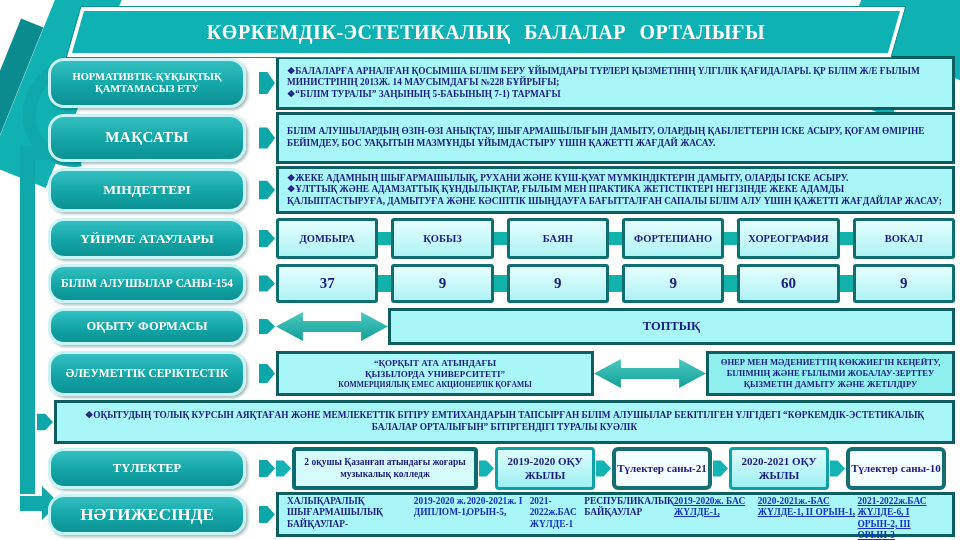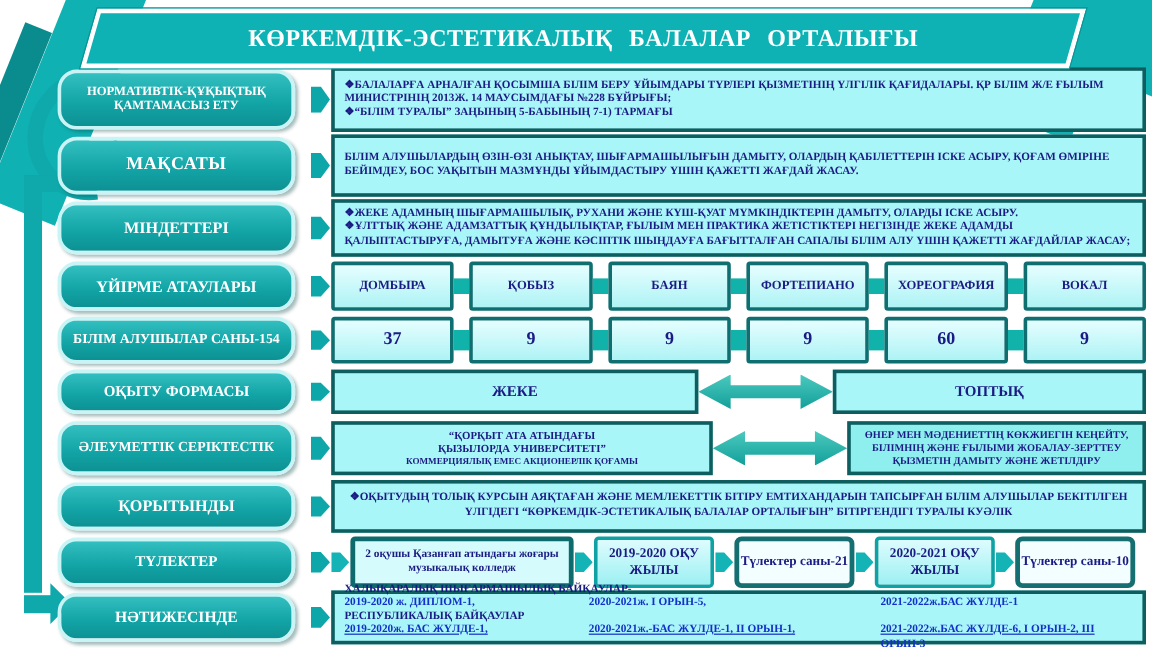--- a/index.html
+++ b/index.html
@@ -27,21 +27,21 @@
   .row{position:absolute;left:36px;right:5px;display:flex;align-items:stretch;z-index:2;}
   .lbl{flex:none;width:180px;margin:2px 12px;background:linear-gradient(180deg,#34bfc0 0%,#13a5a7 55%,#0d9193 100%);border:3px solid #c9f4f5;border-radius:16px;color:#ffffff;font-weight:bold;text-align:center;display:flex;align-items:center;justify-content:center;padding:1px 6px;line-height:1.15;box-shadow:2px 2px 3px rgba(0,60,60,.35);}
   .pent{flex:none;width:16px;background:#0ea7a9;clip-path:polygon(0 24%,52% 24%,100% 50%,52% 76%,0 76%);margin:6px 1px;}
   .content{flex:1;display:flex;}
   .cbox{background:#a9f6f8;border:3px solid #0e5e60;color:#1b1b84;font-weight:bold;}
   .txtbox{flex:1;padding:2px 8px;font-size:9.3px;line-height:1.25;display:flex;flex-direction:column;justify-content:center;}
   .center{text-align:center;}
 
   .lbl-0{font-size:10.5px}.lbl-1{font-size:15px;letter-spacing:.5px}.lbl-2{font-size:13.5px}
   .lbl-3{font-size:13.5px}.lbl-4{font-size:11.5px}.lbl-5{font-size:12.5px}
-  .lbl-6{font-size:11.5px}.lbl-7{font-size:13.5px}.lbl-8{font-size:12.5px}.lbl-9{font-size:13px}
+  .lbl-6{font-size:11.5px}.lbl-7{font-size:13.5px}.lbl-8{font-size:12.5px}.lbl-9{font-size:17px}
 
   
   .cells{flex:1;display:flex;align-items:stretch;}
   .cell{flex:1;background:linear-gradient(180deg,#e6feff 0%,#aef3f5 100%);border:3px solid #0e6e70;border-radius:3px;color:#1b1b84;font-weight:bold;display:flex;align-items:center;justify-content:center;font-size:10.5px;margin:2px 0;}
   .cell-num{font-size:15px;}
   .hbar{flex:none;width:13px;height:13px;background:#10b2aa;align-self:center;}
   .hbar-thick{height:17px;}
 
   
   .wide-left{flex:none;width:300px;display:flex;align-items:center;justify-content:center;}
@@ -54,21 +54,21 @@
 
   
   .grad{flex:1;display:flex;align-items:stretch;gap:1px;}
   .gpent{flex:none;width:15px;background:#14b3b5;clip-path:polygon(0 22%,50% 22%,100% 50%,50% 78%,0 78%);margin:8px 0;}
   .gbox{display:flex;align-items:center;justify-content:center;text-align:center;color:#1b1b84;font-weight:bold;margin:1px 0;line-height:1.2;}
   .ybox{flex:none;width:94px;background:linear-gradient(180deg,#defcfd 0%,#9df0f3 100%);border:3px solid #0fa2a4;border-radius:4px;font-size:11px;}
   .bbox{flex:none;width:170px;background:#d5fbfc;border:4px solid #0e6b6d;border-radius:4px;font-size:9.5px;padding:16px 4px;}
   .wbox{flex:none;width:92px;background:#f2feff;border:4px solid #156e70;border-radius:6px;font-size:11px;}
 
   
-  .resbox{flex:1;padding:1px 8px;font-size:9.4px;line-height:1.22;display:flex;flex-direction:column;justify-content:center;}
+  .resbox{flex:1;padding:1px 8px;font-size:9.4px;line-height:1.22;display:flex;flex-direction:row;justify-content:center;}
   .res-line{display:flex;}
   .res-line span{display:block;}
   .rs1{width:31%;}.rs2{width:37%;}.rs3{width:32%;}
   .blue{color:#1330c8;}
   .bluelink{color:#1330c8;text-decoration:underline;}
 </style>
 </head>
 <body>
 
 <div class="slide">
@@ -153,42 +153,40 @@
       <div class="cell cell-num">60</div>
       <div class="hbar hbar-thick"></div>
       <div class="cell cell-num">9</div>
     </div>
   </div>
 
   <div class="row" style="top:306px;height:41px">
     <div class="lbl lbl-5">ОҚЫТУ ФОРМАСЫ</div>
     <div class="pent"></div>
     <div class="content">
-      <div class="cbox wide-left form-text" style="margin:2px 0">ЖЕКЕ</div>
       <div class="darrow"></div>
       <div class="cbox wide-right form-text" style="margin:2px 0">ТОПТЫҚ</div>
     </div>
   </div>
 
   <div class="row" style="top:349px;height:49px">
     <div class="lbl lbl-6">ӘЛЕУМЕТТІК СЕРІКТЕСТІК</div>
     <div class="pent"></div>
     <div class="content">
       <div class="cbox wide-left partner-left" style="margin:2px 0">
         <div>“ҚОРҚЫТ АТА АТЫНДАҒЫ</div>
         <div>ҚЫЗЫЛОРДА УНИВЕРСИТЕТІ”</div>
         <div class="partner-note">КОММЕРЦИЯЛЫҚ ЕМЕС АКЦИОНЕРЛІК ҚОҒАМЫ</div>
       </div>
       <div class="darrow"></div>
       <div class="cbox wide-right partner-right" style="margin:2px 0">ӨНЕР МЕН МӘДЕНИЕТТІҢ КӨКЖИЕГІН  КЕҢЕЙТУ, БІЛІМНІҢ ЖӘНЕ ҒЫЛЫМИ ЖОБАЛАУ-ЗЕРТТЕУ ҚЫЗМЕТІН ДАМЫТУ ЖӘНЕ ЖЕТІЛДІРУ</div>
     </div>
   </div>
 
   <div class="row" style="top:400px;height:44px">
-    <div class="lbl lbl-7">ҚОРЫТЫНДЫ</div>
     <div class="pent"></div>
     <div class="content">
       <div class="cbox txtbox center">❖ОҚЫТУДЫҢ ТОЛЫҚ КУРСЫН АЯҚТАҒАН ЖӘНЕ МЕМЛЕКЕТТІК  БІТІРУ ЕМТИХАНДАРЫН  ТАПСЫРҒАН БІЛІМ АЛУШЫЛАР БЕКІТІЛГЕН ҮЛГІДЕГІ  “КӨРКЕМДІК-ЭСТЕТИКАЛЫҚ БАЛАЛАР ОРТАЛЫҒЫН” БІТІРГЕНДІГІ ТУРАЛЫ КУӘЛІК</div>
     </div>
   </div>
 
   <div class="row" style="top:446px;height:45px">
     <div class="lbl lbl-8">ТҮЛЕКТЕР</div>
     <div class="pent"></div>
     <div class="grad">

